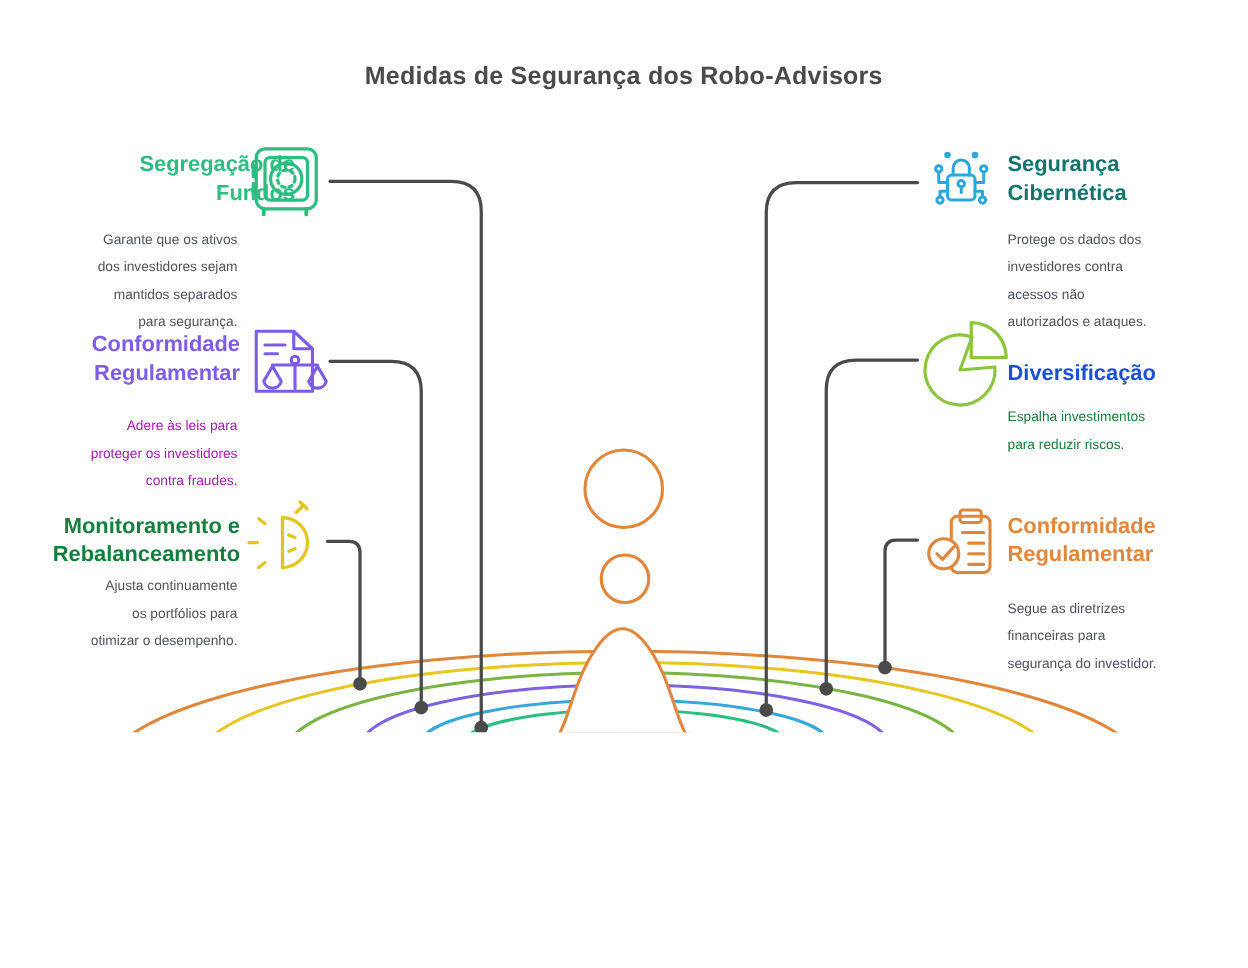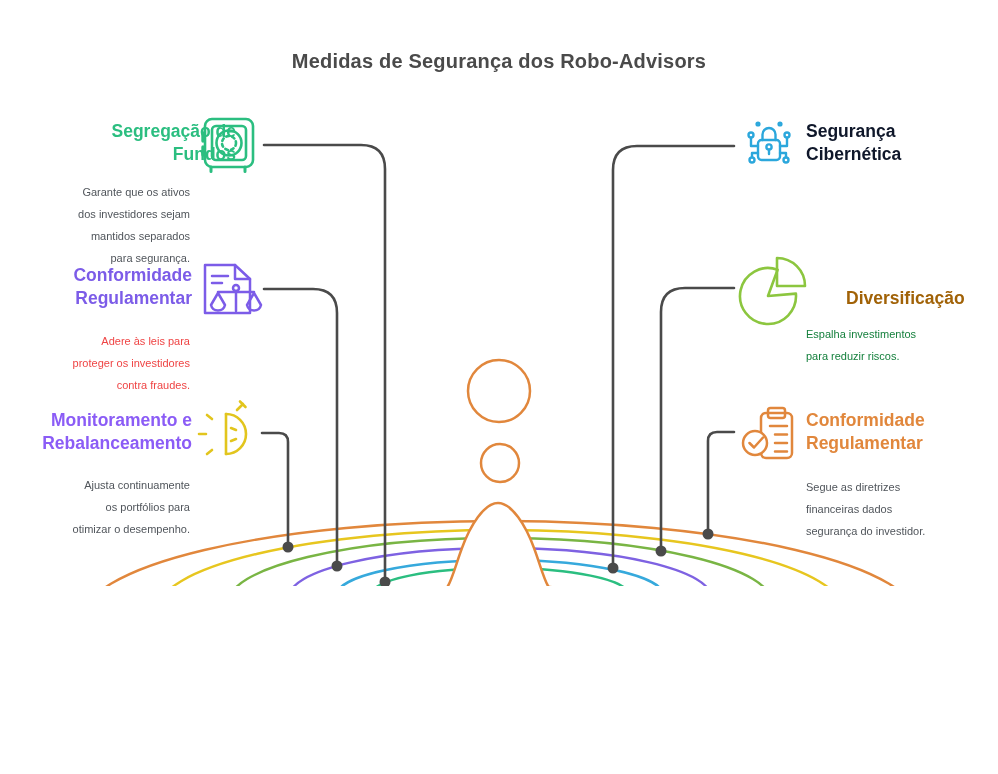--- a/index.html
+++ b/index.html
@@ -9,21 +9,21 @@
   .title{position:absolute;top:48px;left:0;width:998px;text-align:center;
          font-size:20px;line-height:26px;font-weight:700;letter-spacing:.2px;}
   .item-heading{position:absolute;font-size:17.5px;line-height:23px;font-weight:700;
                 white-space:pre-line;}
   .item-desc{position:absolute;font-size:11px;line-height:22px;white-space:pre-line;}
   .l{text-align:right;}
   .r{text-align:left;}
   
   .l1h{top:120px;right:762px;} .l1d{top:181px;right:808px;}
   .l2h{top:264px;right:806px;} .l2d{top:330px;right:808px;}
-  .l3h{top:409px;right:806px;} .l3d{top:474px;right:808px;margin-left:27px;}
+  .l3h{top:409px;right:806px;} .l3d{top:458px;right:808px;margin-left:27px;}
   
   .r1h{top:120px;left:806px;}  .r1d{top:181px;left:806px;}
   .r2h{top:287px;left:806px;}  .r2d{top:323px;left:806px;}
   .r3h{top:409px;left:806px;}  .r3d{top:476px;left:806px;}
 </style>
 </head>
 <body>
 
 <div id="canvas">
 
@@ -31,41 +31,45 @@
 
   <div class="item-heading l l1h" style="color: rgb(43, 190, 128);">Segregação de
 Fundos</div>
   <div class="item-desc l l1d" style="color: rgb(80, 85, 91);">Garante que os ativos
 dos investidores sejam
 mantidos separados
 para segurança.</div>
 
   <div class="item-heading l l2h" style="color: rgb(124, 92, 232);">Conformidade
 Regulamentar</div>
-  <div class="item-desc l l2d" style="color: #ef4444;">Adere às leis para
+  <div class="item-desc l l2d" style="color: #a21caf;">Adere às leis para
 proteger os investidores
 contra fraudes.</div>
 
-  <div class="item-heading l l3h" style="color: #8b5cf6;">Monitoramento e
+  <div class="item-heading l l3h" style="color: #15803d;">Monitoramento e
 Rebalanceamento</div>
   <div class="item-desc l l3d" style="color: rgb(80, 85, 91);">Ajusta continuamente
 os portfólios para
 otimizar o desempenho.</div>
 
-  <div class="item-heading r r1h" style="color: #0f172a;">Segurança
+  <div class="item-heading r r1h" style="color: #0f766e;">Segurança
 Cibernética</div>
+  <div class="item-desc r r1d" style="color: rgb(80, 85, 91);">Protege os dados dos
+investidores contra
+acessos não
+autorizados e ataques.</div>
 
-  <div class="item-heading r r2h" style="color: #a16207; margin-left: 40px;">Diversificação</div>
+  <div class="item-heading r r2h" style="color: #1d4ed8;">Diversificação</div>
   <div class="item-desc r r2d" style="color: #15803d;">Espalha investimentos
 para reduzir riscos.</div>
 
   <div class="item-heading r r3h" style="color: rgb(225, 135, 60);">Conformidade
 Regulamentar</div>
   <div class="item-desc r r3d" style="color: rgb(80, 85, 91);">Segue as diretrizes
-financeiras dados
+financeiras para
 segurança do investidor.</div>
 
   <svg id="scene" width="998" height="774" viewBox="0 0 998 774">
 
     <g fill="none" stroke-width="2.4">
       <ellipse cx="500" cy="620" rx="418" ry="99" stroke="#E1873C"></ellipse>
       <ellipse cx="500" cy="611" rx="343" ry="81" stroke="#E7C61F"></ellipse>
       <ellipse cx="500" cy="603" rx="272" ry="65" stroke="#79B544"></ellipse>
       <ellipse cx="500" cy="597" rx="211" ry="49" stroke="#7E62E2"></ellipse>
       <ellipse cx="500" cy="595" rx="163" ry="35" stroke="#36A9DC"></ellipse>

